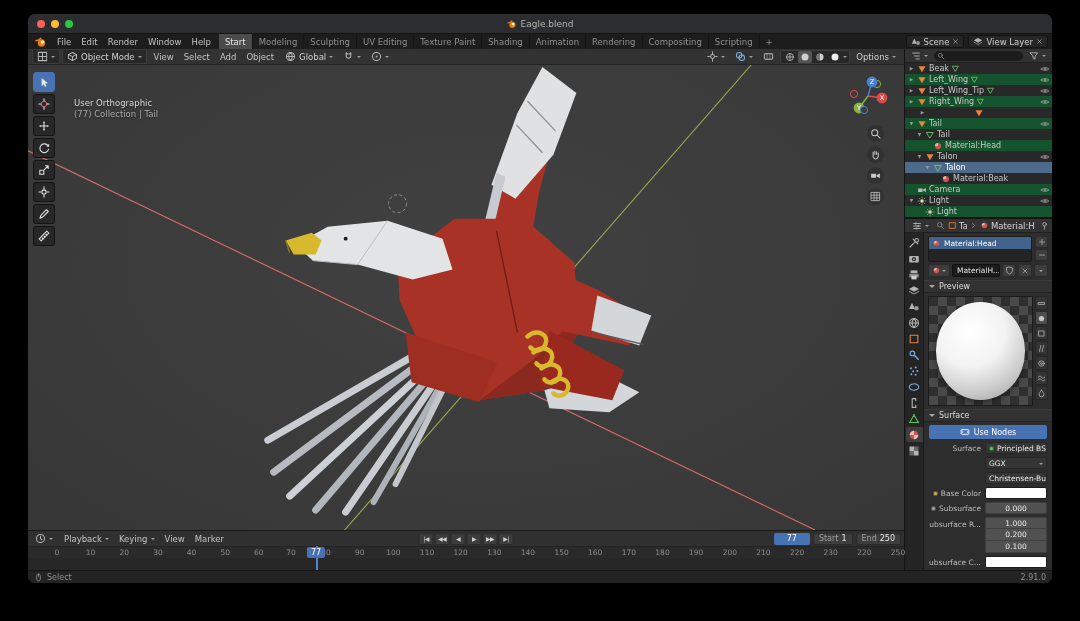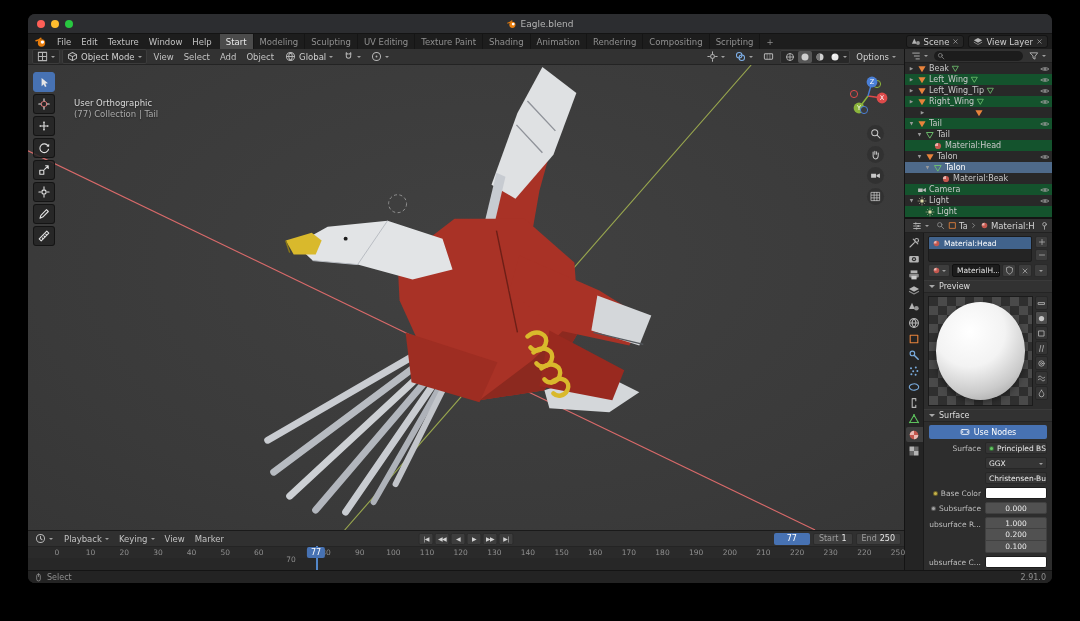--- a/index.html
+++ b/index.html
@@ -155,21 +155,21 @@
             <svg width="12" height="12" viewBox="0 0 12 12" fill="none" stroke="#b4b4b4" stroke-width="1.1" stroke-linecap="round" stroke-linejoin="round">
               <circle cx="6.5" cy="7" r="3.7" fill="#e87d0d" stroke="none"></circle>
               <circle cx="7.4" cy="6.1" r="1.7" fill="#fff" stroke="none"></circle>
               <path d="M1 4.8C3 4.6 4.7 3.6 5.9 2.3" stroke="#e87d0d" stroke-width="1.5"></path>
             </svg>
           </span>
         </div>
       <nav id="topbar-menus" class="menus">
           <div class="menu-item">File</div>
           <div class="menu-item">Edit</div>
-          <div class="menu-item">Texture</div>
+          <div class="menu-item">Render</div>
           <div class="menu-item">Window</div>
           <div class="menu-item">Help</div>
         </nav>
       <div id="workspace-tabs" class="ws-tabs">
           <div class="ws-tab active">Start</div>
           <div class="ws-tab">Modeling</div>
           <div class="ws-tab">Sculpting</div>
           <div class="ws-tab">UV Editing</div>
           <div class="ws-tab">Texture Paint</div>
           <div class="ws-tab">Shading</div>
@@ -540,21 +540,21 @@
           </div>
           <div class="tl-ruler" id="tl-ruler">
             <div class="playhead-badge" id="playhead-badge" style="left: 288.028px;">77</div>
           <span class="tick" style="left: 29px;">0</span>
               <span class="tick" style="left: 62.64px;">10</span>
               <span class="tick" style="left: 96.28px;">20</span>
               <span class="tick" style="left: 129.92px;">30</span>
               <span class="tick" style="left: 163.56px;">40</span>
               <span class="tick" style="left: 197.2px;">50</span>
               <span class="tick" style="left: 230.84px;">60</span>
-              <span class="tick" style="left: 263px; margin-top: 7px;">70</span>
+              <span class="tick" style="left: 263px;">70</span>
               <span class="tick" style="left: 298.12px;">80</span>
               <span class="tick" style="left: 331.76px;">90</span>
               <span class="tick" style="left: 365.4px;">100</span>
               <span class="tick" style="left: 399.04px;">110</span>
               <span class="tick" style="left: 432.68px;">120</span>
               <span class="tick" style="left: 466.32px;">130</span>
               <span class="tick" style="left: 499.96px;">140</span>
               <span class="tick" style="left: 533.6px;">150</span>
               <span class="tick" style="left: 567.24px;">160</span>
               <span class="tick" style="left: 600.88px;">170</span>

